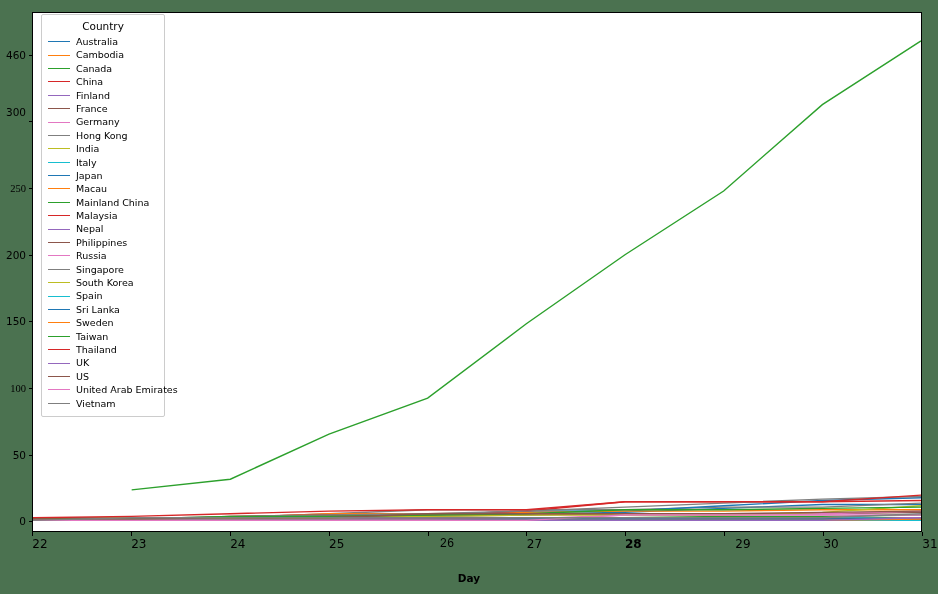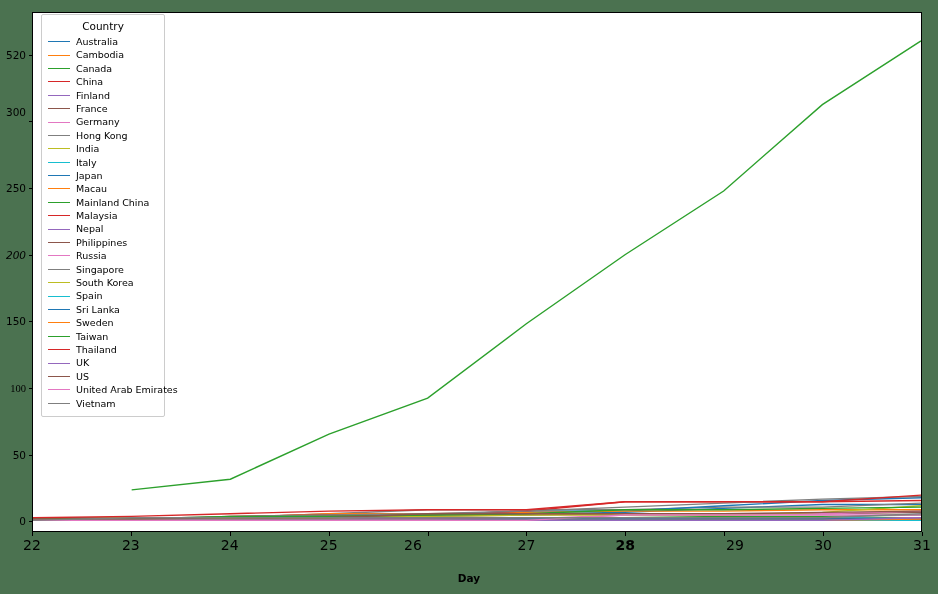--- a/index.html
+++ b/index.html
@@ -59,24 +59,25 @@
     position: absolute;
     width: 3.5px;
     height: 1px;
     background: #000;
     left: 28.5px;
   }
 
   .xlabel-item {
     position: absolute;
     top: 537px;
-    font-size: 14px;
+    font-size: 12px;
     color: #000;
     transform: translateX(-50%);
     white-space: nowrap;
+    margin-left: 8px;
   }
   .xtick-mark {
     position: absolute;
     top: 532px;
     width: 1px;
     height: 3.5px;
     background: #000;
   }
 
   #x-axis-title {
@@ -169,40 +170,40 @@
 
   <div class="ytick-wrap" id="ytick-wrap">
       <div class="ylabel-item" style="top: 521.333px; left: 0px;">0</div>
       <div class="ytick-mark" style="top: 521.333px;"></div>
       <div class="ylabel-item" style="top: 454.667px; left: 0px;">50</div>
       <div class="ytick-mark" style="top: 454.667px;"></div>
       <div class="ylabel-item" style="top: 388px; left: 0px; font-family: Liberation Serif, serif;">100</div>
       <div class="ytick-mark" style="top: 388px;"></div>
       <div class="ylabel-item" style="top: 321.333px; left: 0px;">150</div>
       <div class="ytick-mark" style="top: 321.333px;"></div>
-      <div class="ylabel-item" style="top: 254.667px; left: 0px; font-style: italic;">200</div>
+      <div class="ylabel-item" style="top: 254.667px; left: 0px;">200</div>
       <div class="ytick-mark" style="top: 254.667px;"></div>
-      <div class="ylabel-item" style="top: 188px; left: 0px;">250</div>
+      <div class="ylabel-item" style="top: 188px; left: 0px; font-family: Liberation Serif, serif;">250</div>
       <div class="ytick-mark" style="top: 188px;"></div>
       <div class="ylabel-item" style="top: 112px; left: 0px;">300</div>
       <div class="ytick-mark" style="top: 121.333px;"></div>
-      <div class="ylabel-item" style="top: 54.6667px; left: 0px;">520</div>
+      <div class="ylabel-item" style="top: 54.6667px; left: 0px;">460</div>
       <div class="ytick-mark" style="top: 54.6667px;"></div>
     </div>
 
   <div class="ytick-wrap" id="xtick-wrap">
       <div class="xlabel-item" style="left: 32px;">22</div>
       <div class="xtick-mark" style="left: 32px;"></div>
       <div class="xlabel-item" style="left: 130.889px;">23</div>
       <div class="xtick-mark" style="left: 130.889px;"></div>
       <div class="xlabel-item" style="left: 229.778px;">24</div>
       <div class="xtick-mark" style="left: 229.778px;"></div>
       <div class="xlabel-item" style="left: 328.667px;">25</div>
       <div class="xtick-mark" style="left: 328.667px;"></div>
-      <div class="xlabel-item" style="left: 413px;">26</div>
+      <div class="xlabel-item" style="left: 439px; font-family: Liberation Mono, monospace;">26</div>
       <div class="xtick-mark" style="left: 427.556px;"></div>
       <div class="xlabel-item" style="left: 526.444px;">27</div>
       <div class="xtick-mark" style="left: 526.444px;"></div>
       <div class="xlabel-item" style="left: 625.333px; font-weight: bold;">28</div>
       <div class="xtick-mark" style="left: 625.333px;"></div>
       <div class="xlabel-item" style="left: 735px;">29</div>
       <div class="xtick-mark" style="left: 724.222px;"></div>
       <div class="xlabel-item" style="left: 823.111px;">30</div>
       <div class="xtick-mark" style="left: 823.111px;"></div>
       <div class="xlabel-item" style="left: 922px;">31</div>

